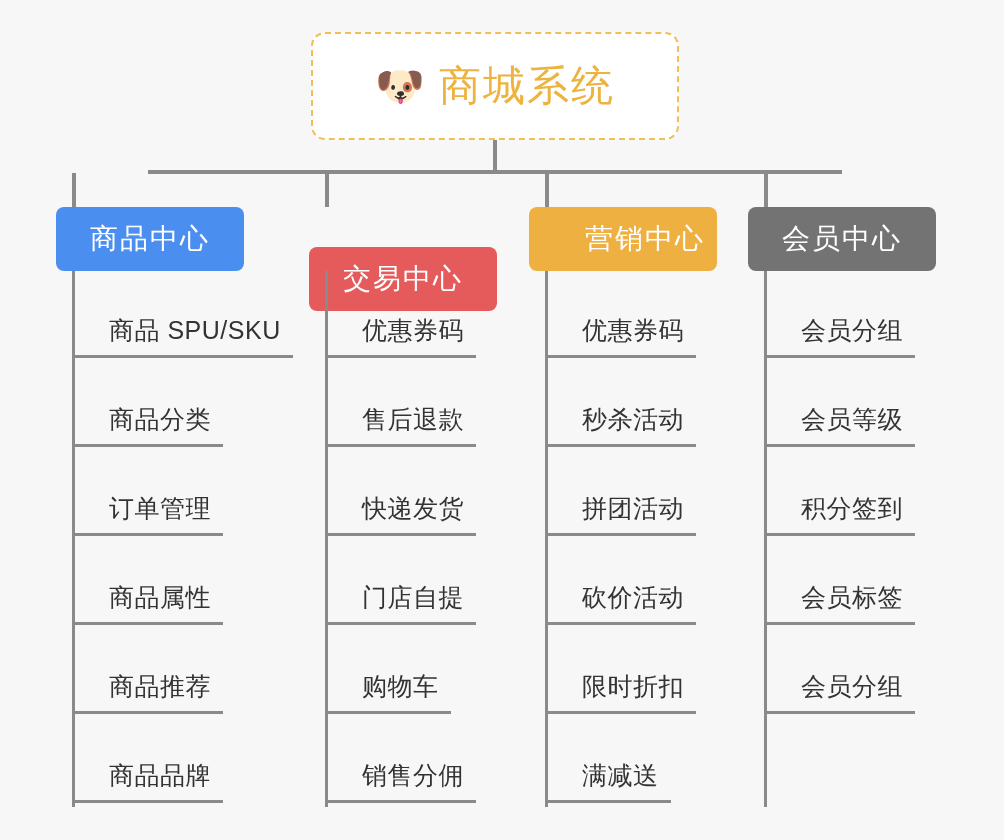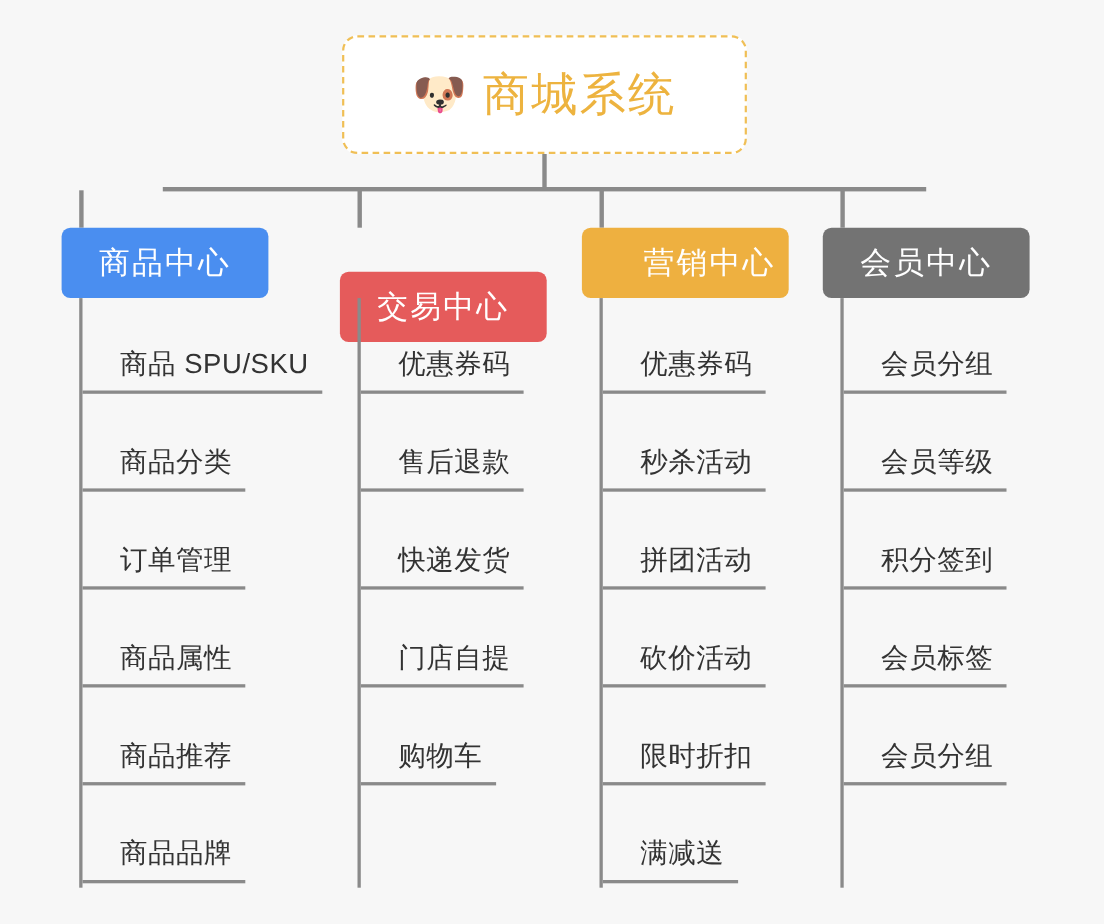--- a/index.html
+++ b/index.html
@@ -207,20 +207,23 @@
           </div>
           <div class="leaf">
             <div class="leaf-inner"><span class="leaf-label">快递发货</span></div>
           </div>
           <div class="leaf">
             <div class="leaf-inner"><span class="leaf-label">门店自提</span></div>
           </div>
           <div class="leaf">
             <div class="leaf-inner"><span class="leaf-label">购物车</span></div>
           </div>
+          <div class="leaf">
+            <div class="leaf-inner"><span class="leaf-label">销售分佣</span></div>
+          </div>
         </div>
       </div>
       <div class="column col-2">
         <div class="col-drop"></div>
         <div class="cat-box" style="background: rgb(238, 176, 64); padding-left: 44px;">
           <span class="cat-label">营销中心</span>
         </div>
         <div class="trunk"></div>
         <div class="leaves">
           <div class="leaf">

